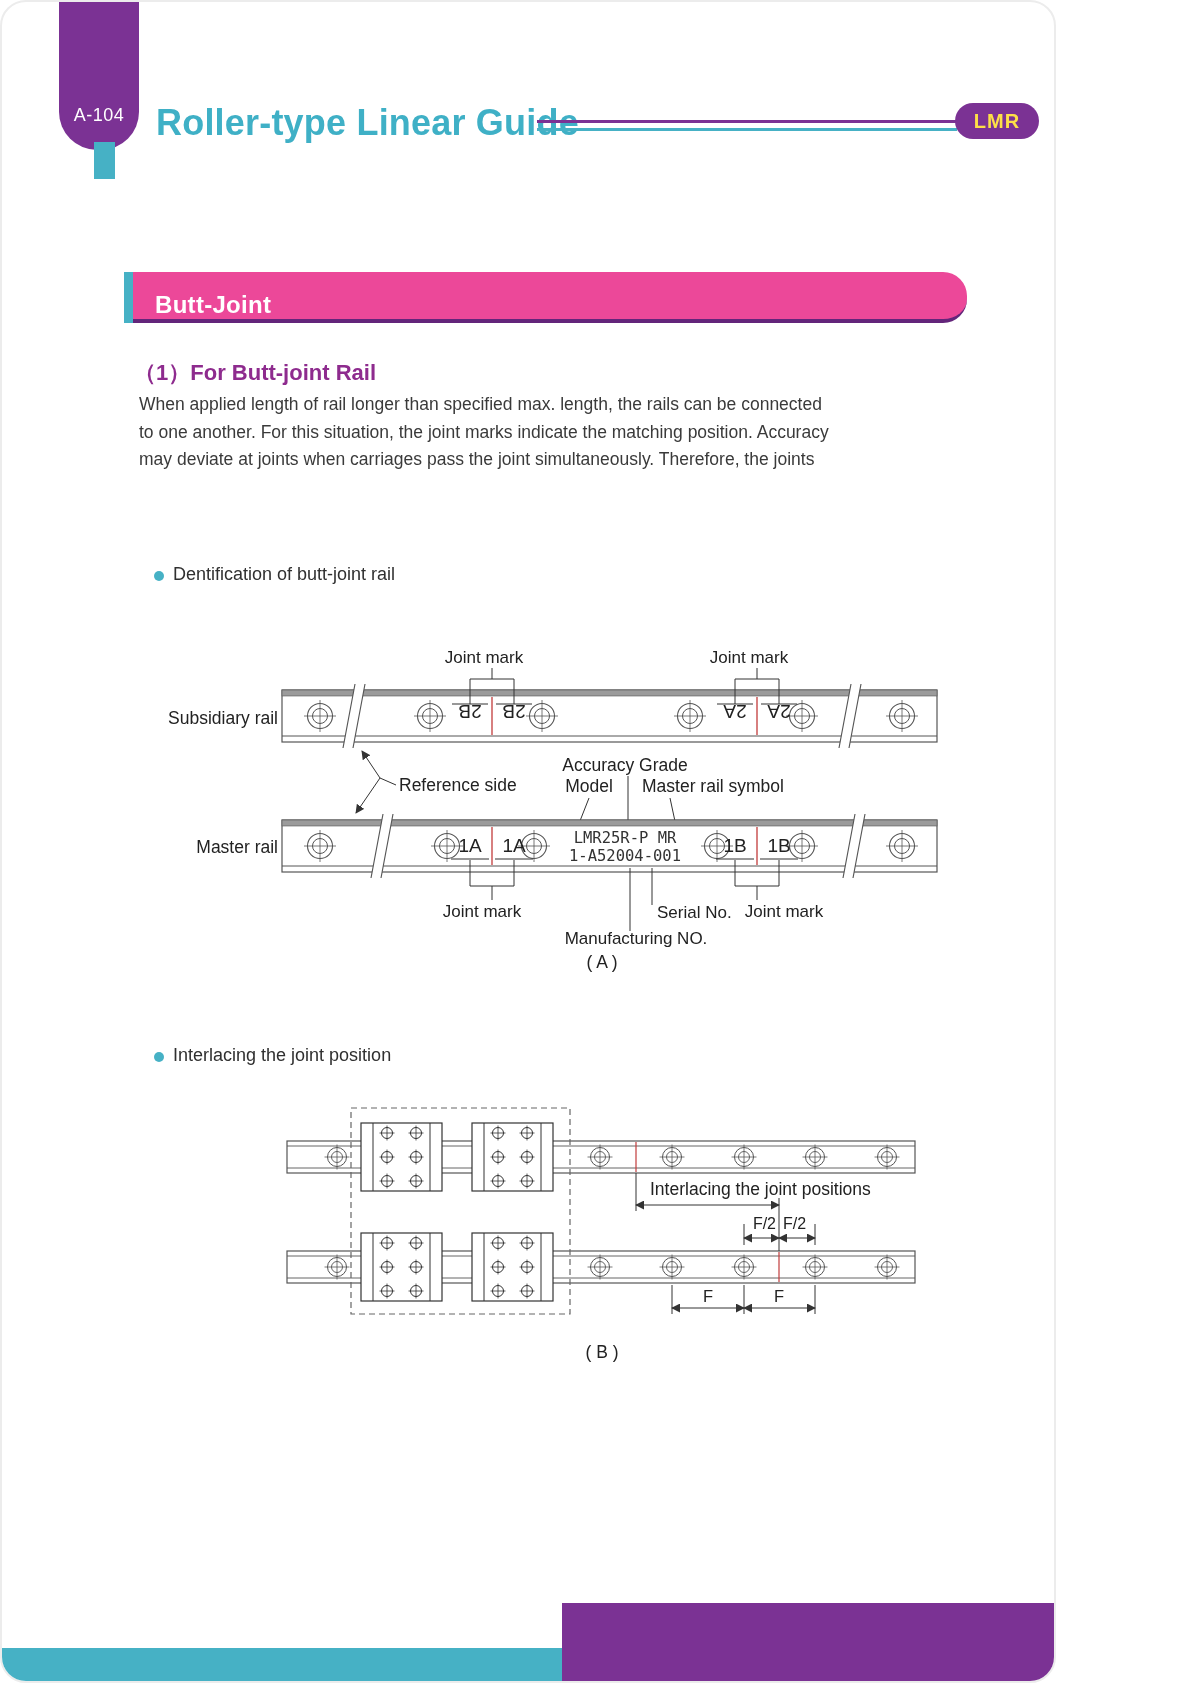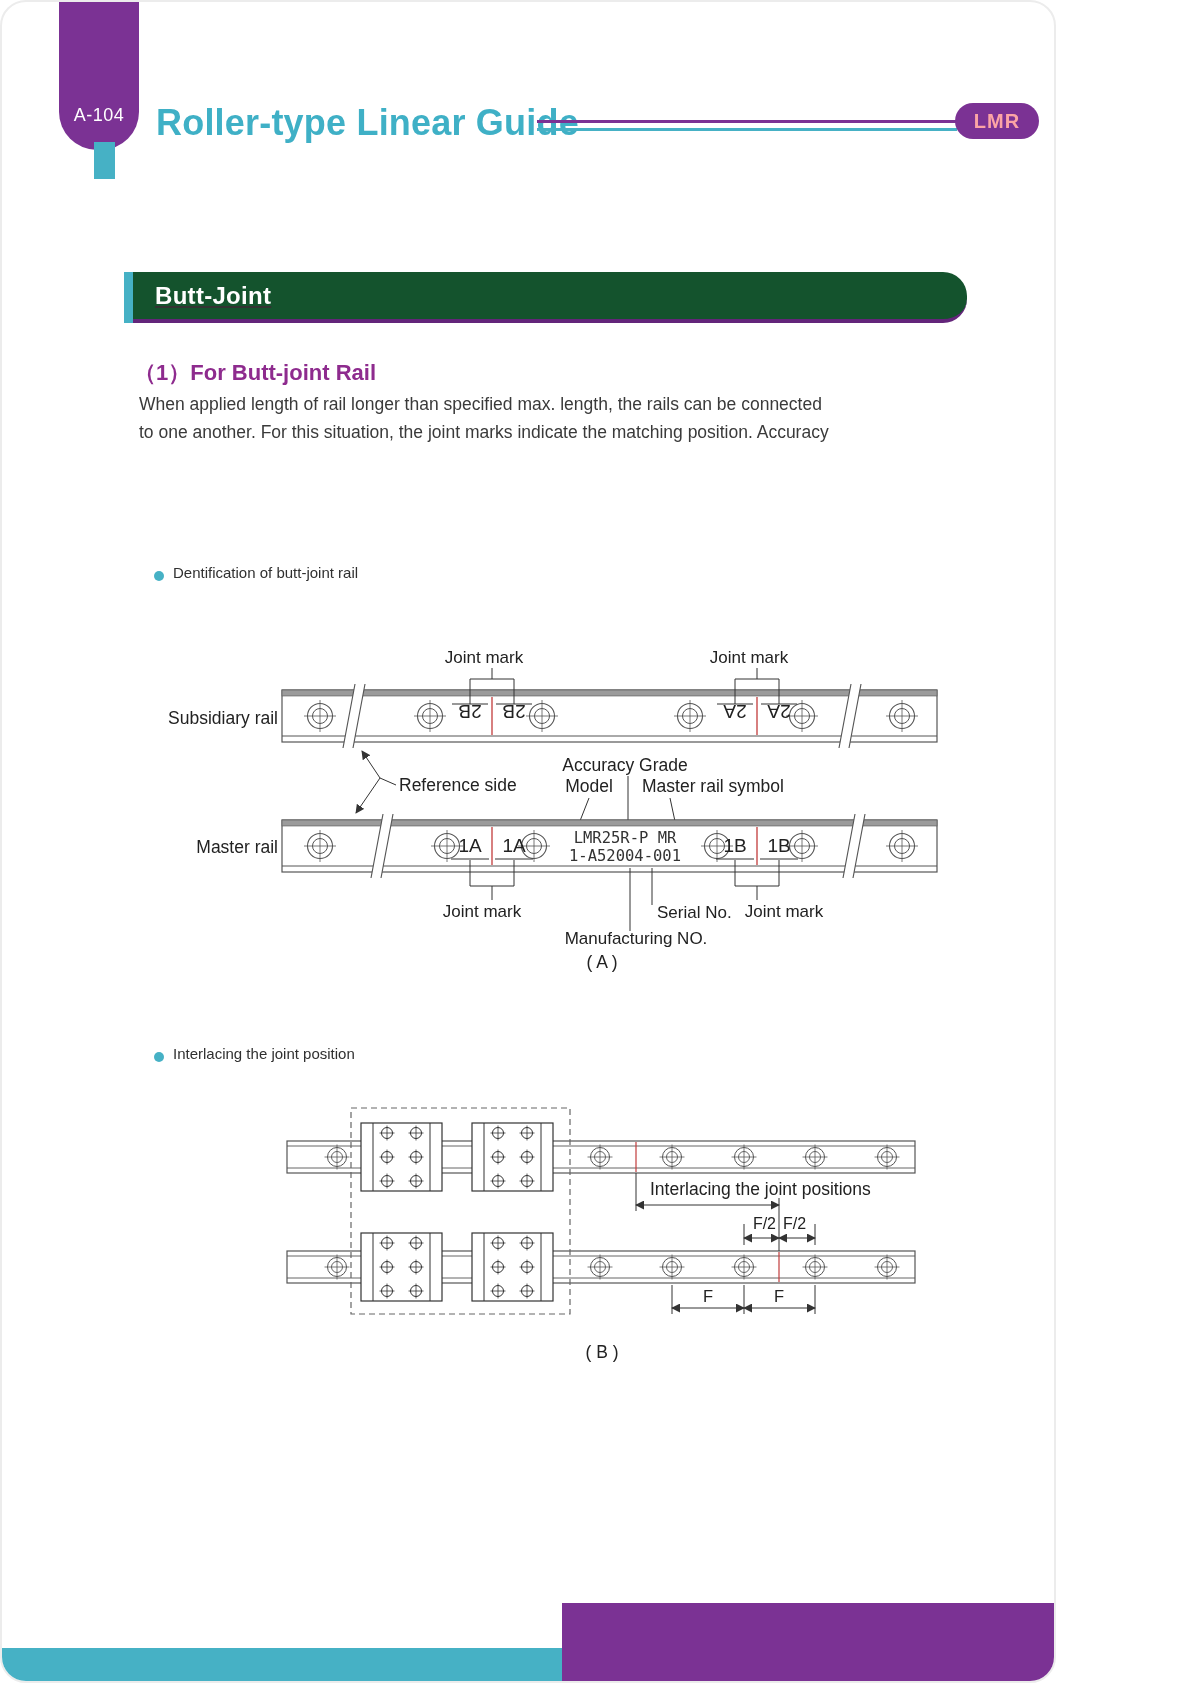--- a/index.html
+++ b/index.html
@@ -11,33 +11,33 @@
   .abs{position:absolute;}
   
   #page-tab{left:57px;top:0;width:80px;height:148px;background:#7b3294;border-radius:0 0 38px 38px;}
   #page-num{left:57px;top:103px;width:80px;text-align:center;color:#fff;font-size:18px;letter-spacing:.5px;}
   #tab-accent{left:92px;top:140px;width:21px;height:37px;background:#46b1c5;}
   #doc-title{left:154px;top:100px;font-size:36px;font-weight:bold;color:#3fb0c6;letter-spacing:.2px;}
   .hline{height:3px;}
   #hline-purple{left:535px;top:118px;width:420px;background:#7b3294;}
   #hline-teal{left:535px;top:126px;width:420px;background:#46b1c5;}
   #lmr-badge{left:953px;top:101px;width:84px;height:36px;background:#7b3294;border-radius:18px;
-    color:#fca5a5;font-size:20px;font-weight:bold;text-align:center;line-height:36px;letter-spacing:1px;}
+    color:#fde047;font-size:20px;font-weight:bold;text-align:center;line-height:36px;letter-spacing:1px;}
   #w-logo{left:1060px;top:94px;}
   
   #banner{left:122px;top:270px;width:843px;height:51px;display:flex;}
   #banner-bar{width:9px;height:51px;background:#46b1c5;}
-  #banner-body{flex:1;background:#14532d;border-radius:0 24px 24px 0;border-bottom:4px solid #63257a;
-    box-sizing:border-box;display:flex;align-items:center;text-decoration:underline;}
+  #banner-body{flex:1;background:#ec4899;border-radius:0 24px 24px 0;border-bottom:4px solid #63257a;
+    box-sizing:border-box;display:flex;align-items:flex-end;}
   #banner-title{color:#fff;font-size:24px;font-weight:bold;padding-left:22px;letter-spacing:.3px;}
   
   #sub-heading{left:132px;top:356px;font-size:22px;font-weight:bold;color:#8e2b8e;}
   #body-text{left:137px;top:389px;font-size:17.5px;color:#3a3a3a;}
   #body-text .bline{line-height:27.5px;white-space:nowrap;}
-  .bullet-row{display:flex;align-items:flex-start;font-size:15px;color:#303030;}
+  .bullet-row{display:flex;align-items:flex-start;font-size:18px;color:#303030;}
   .bullet-dot{width:10px;height:10px;border-radius:50%;background:#46b1c5;margin:7px 9px 0 0;flex:0 0 auto;}
   #bullet1{left:152px;top:562px;}
   #bullet2{left:152px;top:1043px;}
   
   svg text{font-family:"Liberation Sans",sans-serif;fill:#222;}
   svg .mono{font-family:"DejaVu Sans Mono",monospace;fill:#333;}
   
   #footer-teal{left:0;top:1646px;width:560px;height:37px;background:#46b1c5;}
   #footer-purple{left:560px;top:1601px;width:640px;height:82px;background:#7b3294;}
 </style>
@@ -67,20 +67,21 @@
       <span id="banner-title">Butt-Joint</span>
     </div>
   </div>
 
   <div class="abs" id="sub-heading">
     <span>（1）</span><span>For Butt-joint Rail</span>
   </div>
   <div class="abs" id="body-text">
     <div class="bline">When applied length of rail longer than specified max. length, the rails can be connected</div>
     <div class="bline">to one another. For this situation, the joint marks indicate the matching position. Accuracy</div>
+    <div class="bline">may deviate at joints when carriages pass the joint simultaneously. Therefore, the joints</div>
   </div>
 
   <div class="abs bullet-row" id="bullet1">
     <span class="bullet-dot"></span>
     <span>Dentification of butt-joint rail</span>
   </div>
 
   <svg class="abs" style="left:0;top:630px" width="1200" height="350" viewBox="0 630 1200 350">
     <defs>
       <g id="hA">

